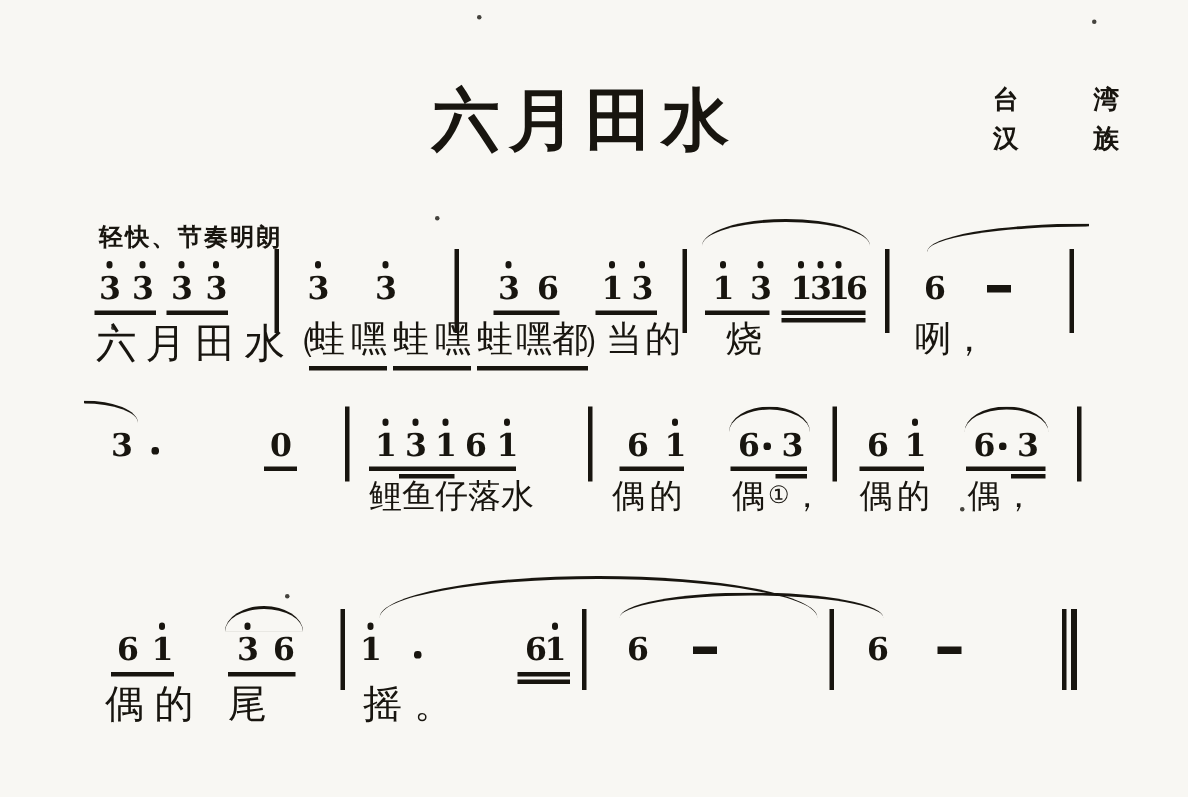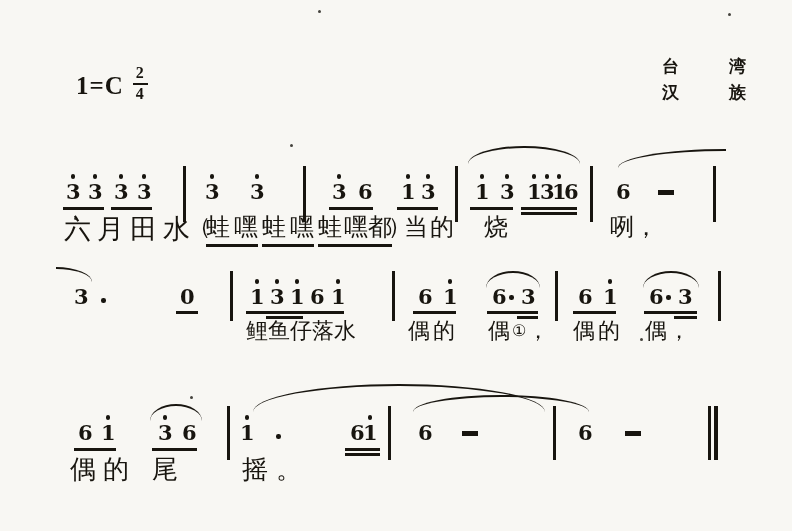--- a/index.html
+++ b/index.html
@@ -32,41 +32,35 @@
   .lul{position:absolute;height:3px;background:var(--ink);}
   .speck{position:absolute;width:3px;height:3px;border-radius:50%;background:var(--ink);opacity:.8;}
   .footnote{position:absolute;left:64px;top:490px;width:480px;height:10px;overflow:hidden;}
   .footnote span{display:block;font-size:16px;line-height:1.1;letter-spacing:1px;white-space:nowrap;}
 </style>
 </head>
 <body>
 
 <div class="page">
 
-  <div class="keysig">
-    <span>1=C</span>
-    <span class="frac">
-      <span>2</span>
-      <span class="fbar"></span>
-      <span>4</span>
-    </span>
-  </div>
-
+
+  <div class="title">六月田水</div>
 
   <div class="origin">
     <div>
         <span>台</span>
         <span>湾</span>
       </div>
     <div>
         <span>汉</span>
         <span>族</span>
       </div>
   </div>
 
+  <div class="tempo">轻快、节奏明朗</div>
 
   <div id="score">
       <div class="digit" style="left: 66px; top: 181px;">3</div>
       <div class="odot" style="left: 70.5px; top: 174px;"></div>
       <div class="digit" style="left: 88px; top: 181px;">3</div>
       <div class="odot" style="left: 92.5px; top: 174px;"></div>
       <div class="digit" style="left: 114px; top: 181px;">3</div>
       <div class="odot" style="left: 118.5px; top: 174px;"></div>
       <div class="digit" style="left: 137px; top: 181px;">3</div>
       <div class="odot" style="left: 141.5px; top: 174px;"></div>

